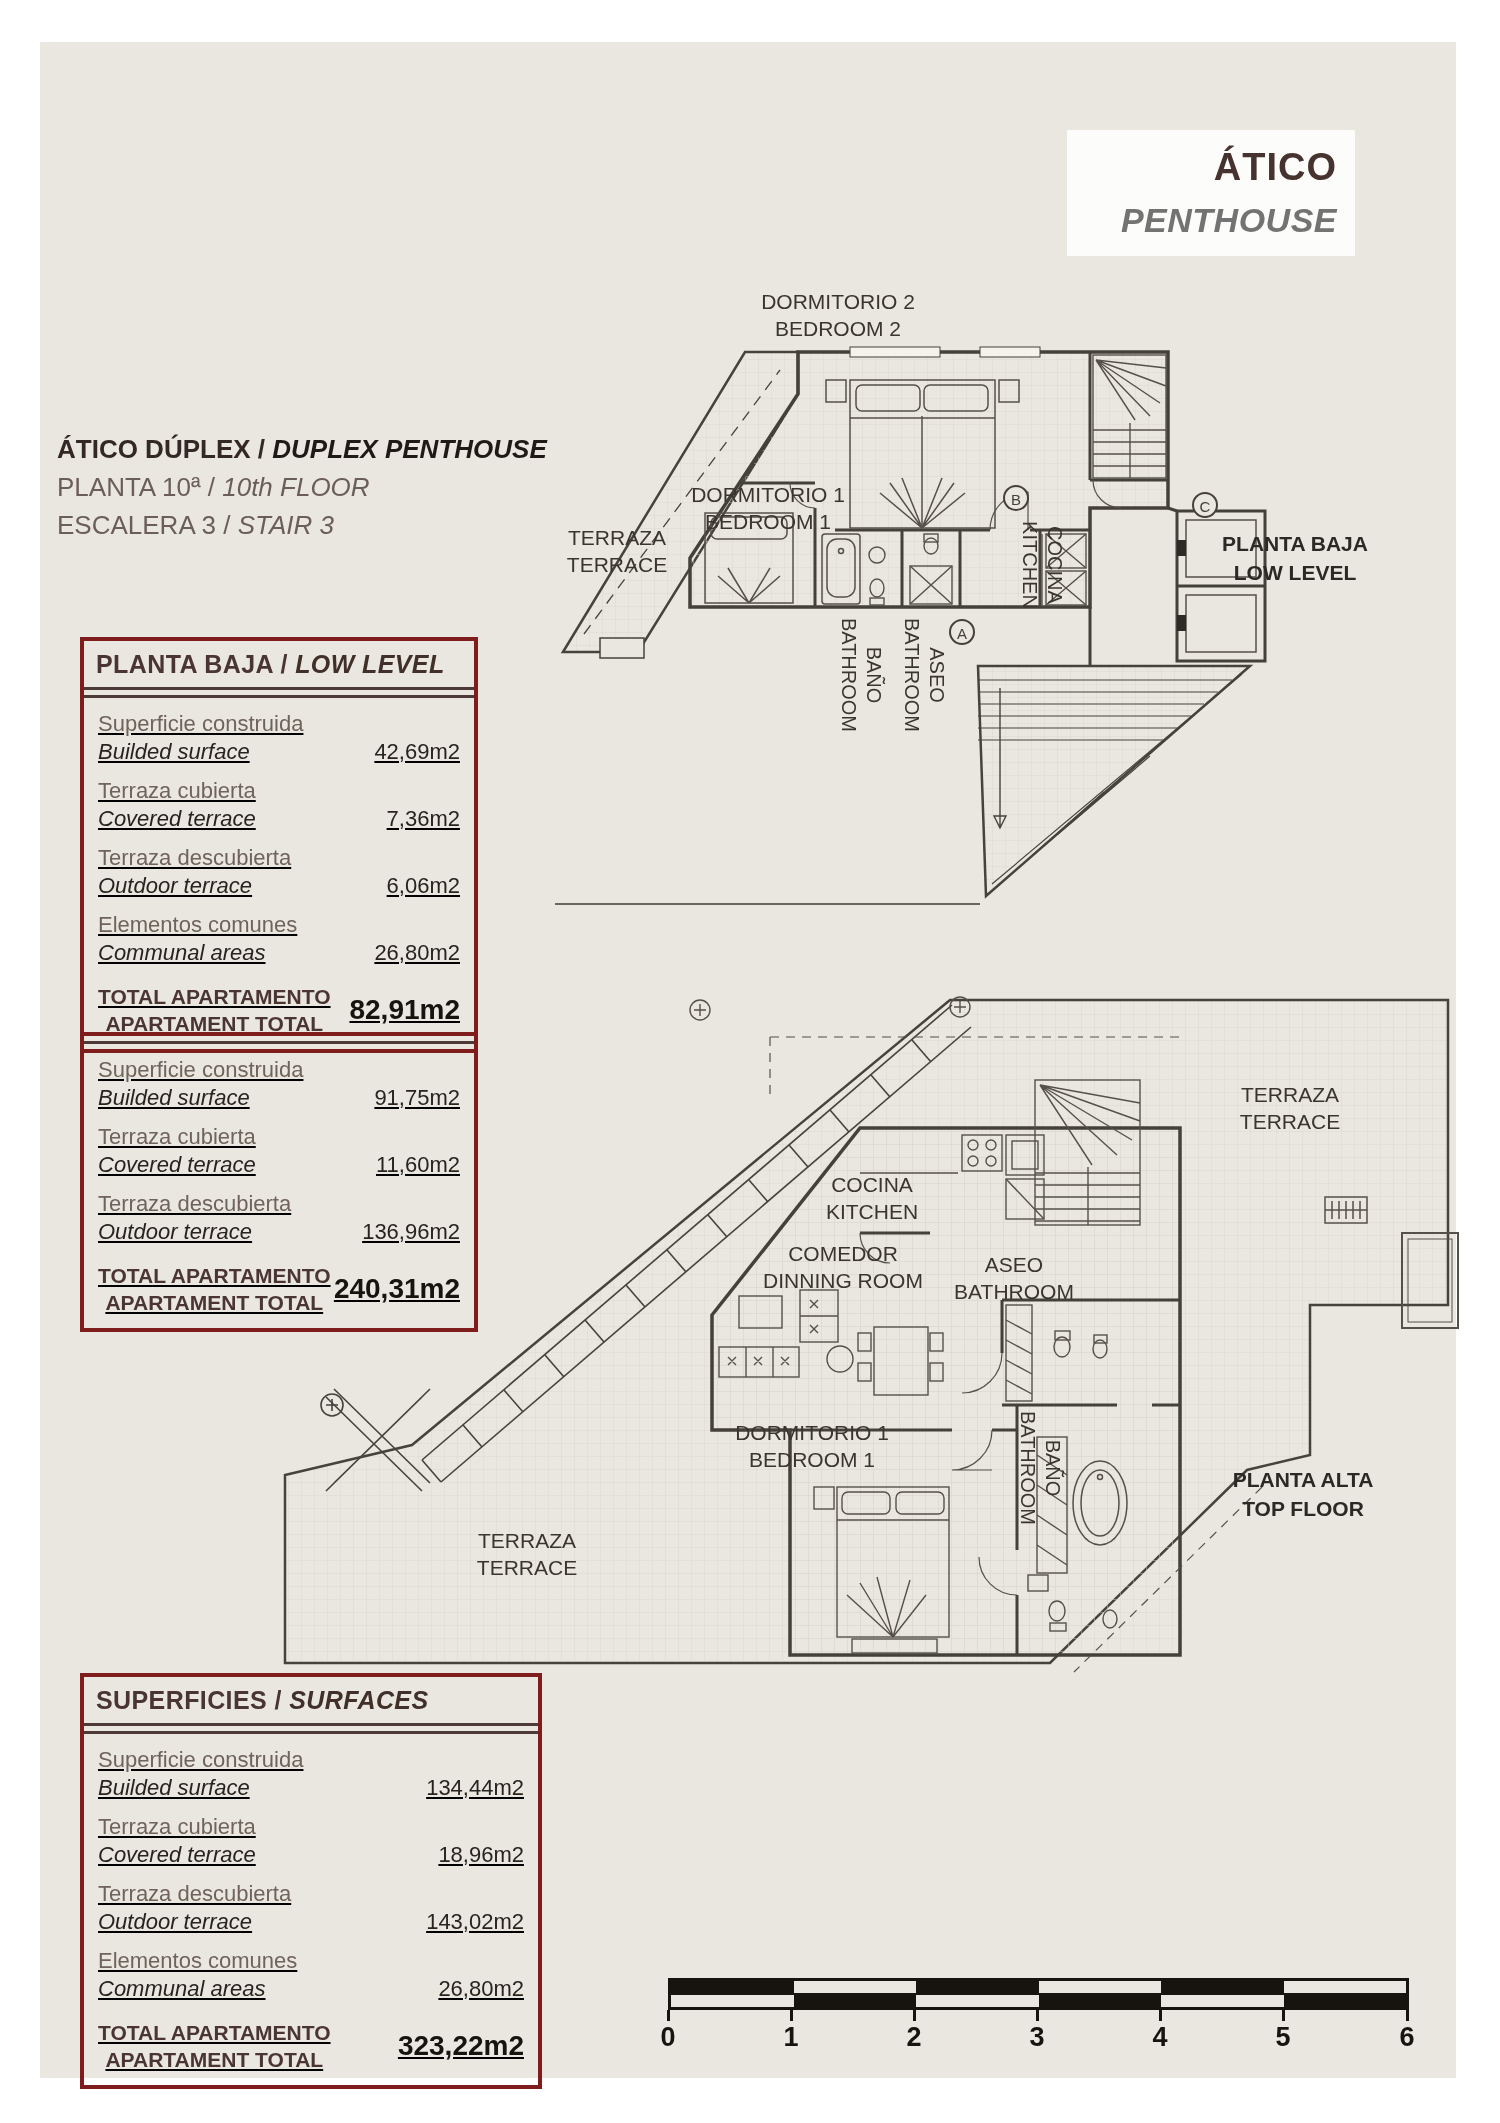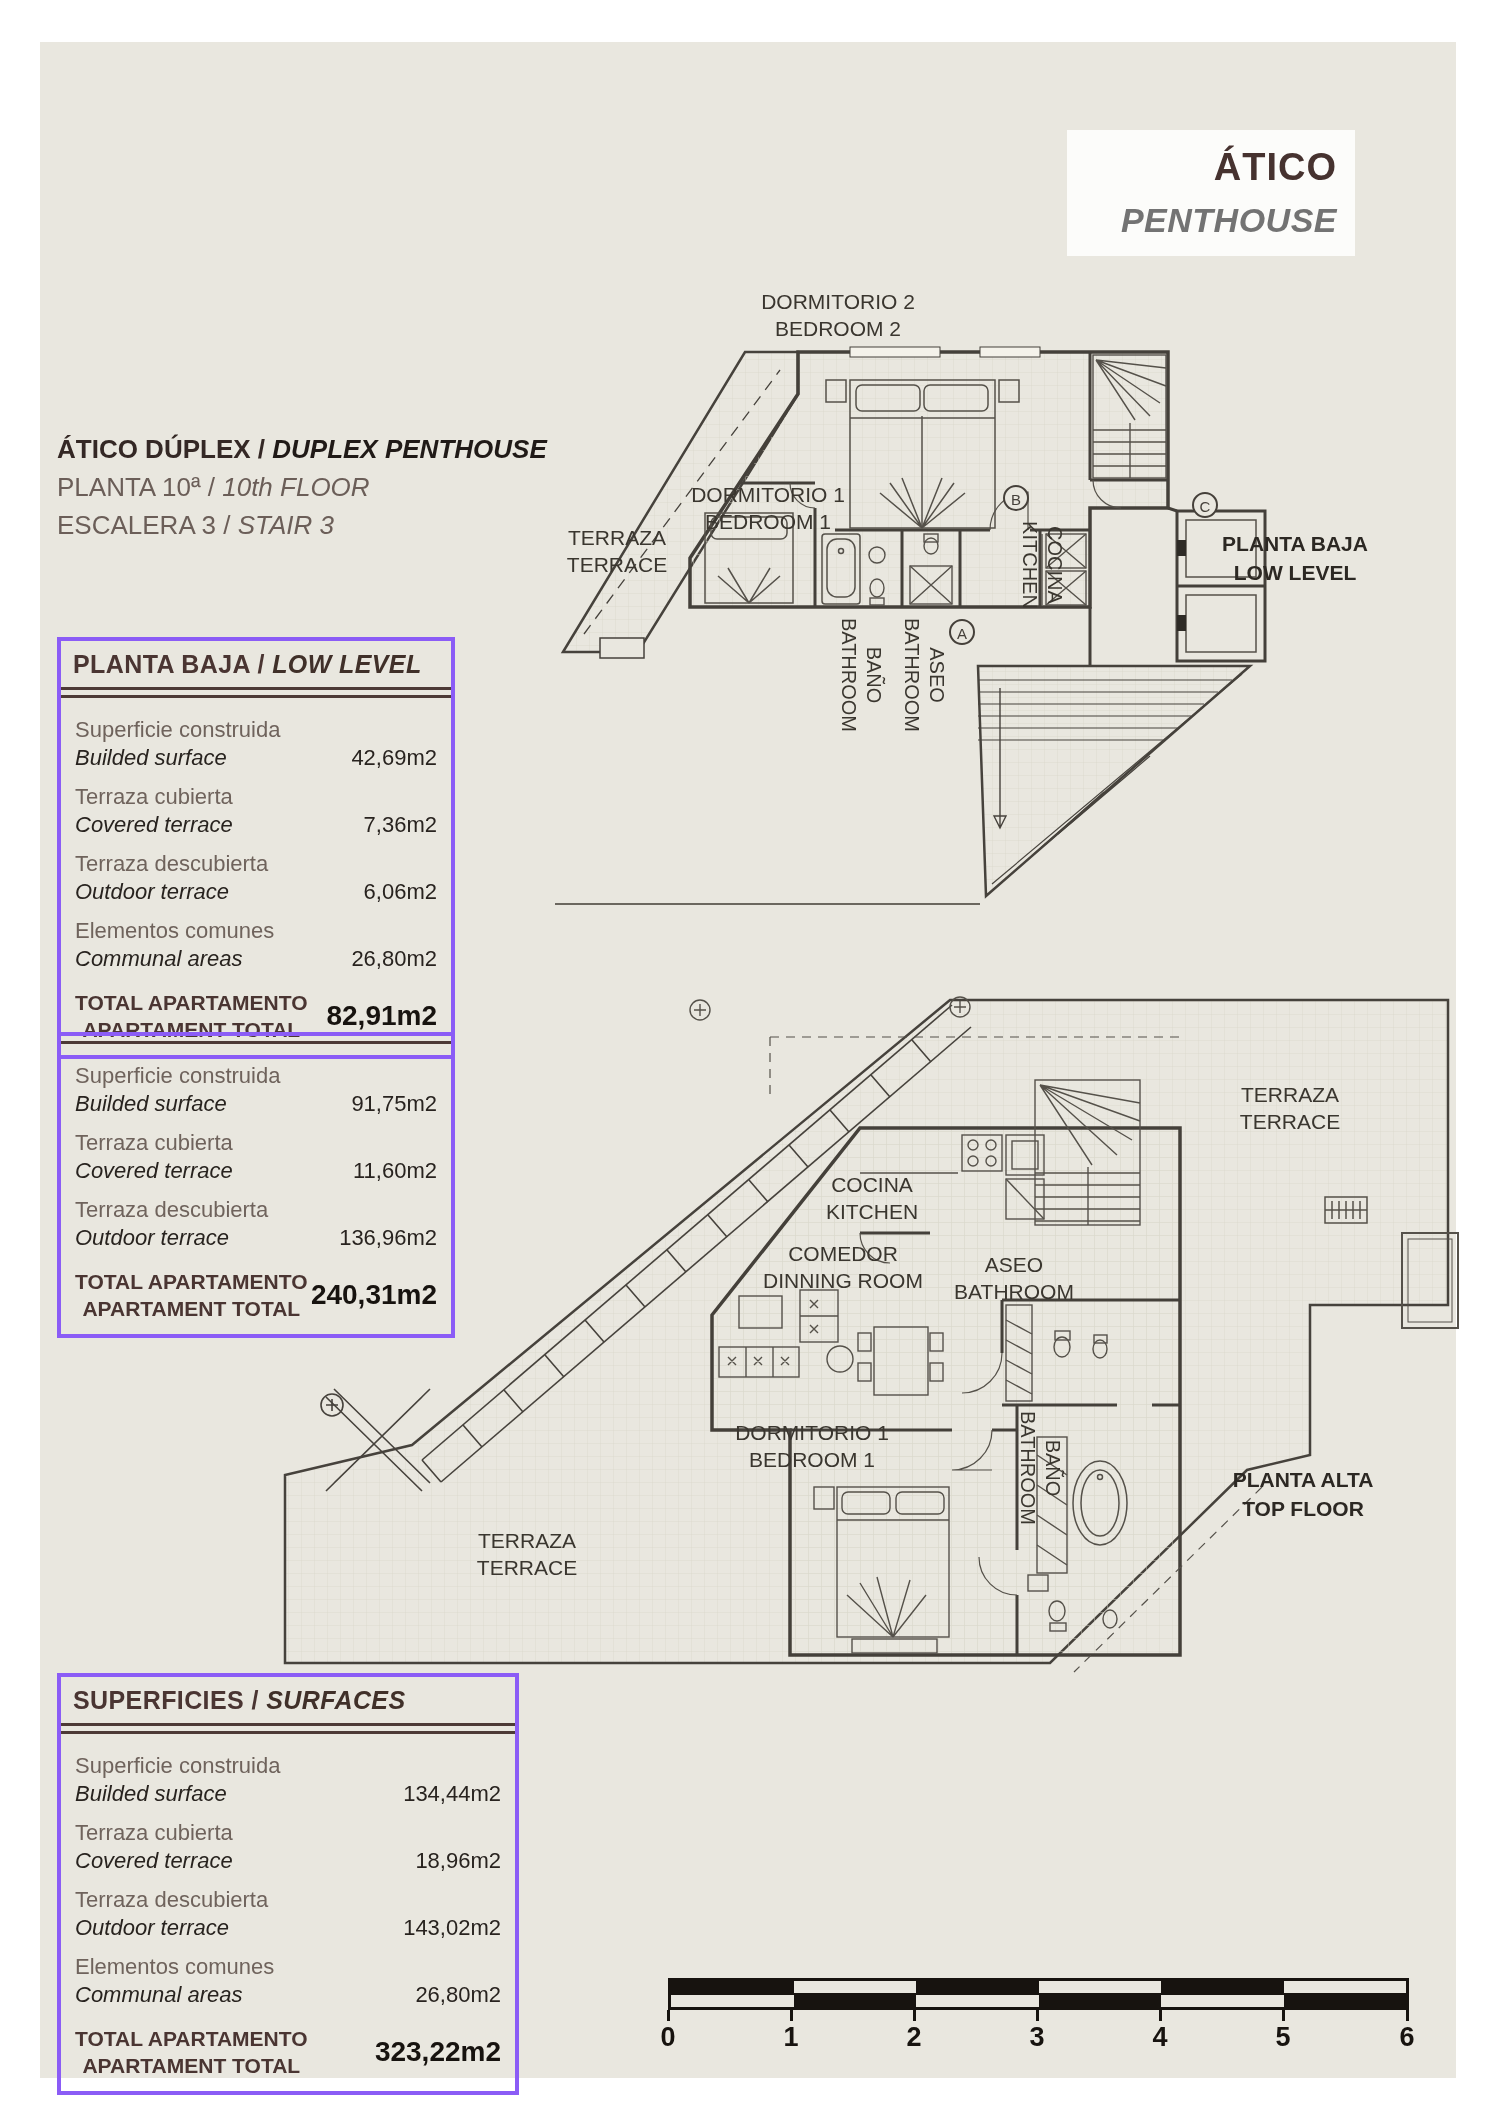--- a/index.html
+++ b/index.html
@@ -15,25 +15,25 @@
 
   
   .info{position:absolute;left:57px;top:430px;}
   .info-line{font-size:26px;line-height:38px;color:#6b5e58;}
   .info-line .i-en{font-style:italic;}
   .info-line .i-sl{white-space:pre;}
   .info-line.strong{font-weight:bold;color:#342825;}
   .info-line.strong .i-en{color:#201a17;}
 
   
-  .itable{position:absolute;border:4px solid #8b5cf6;box-sizing:border-box;}
+  .itable{position:absolute;border:4px solid #7f1d1d;box-sizing:border-box;margin-left:23px;}
   .it-hdr{padding:9px 12px 8px;border-bottom:3px solid #4d3a36;font-size:25px;font-weight:bold;color:#4a3532;letter-spacing:.4px;}
   .it-hdr .h-en{font-style:italic;color:#403029;}
   .it-gap{height:5px;border-bottom:3px solid #4d3a36;}
-  .it-body{padding:18px 14px 12px;}
+  .it-body{padding:12px 14px 12px;text-decoration:underline;}
   .it-row{margin-bottom:11px;font-size:22px;}
   .r-es{color:#6f635c;line-height:28px;}
   .r-ln2{display:flex;justify-content:space-between;line-height:28px;gap:48px;}
   .r-en{font-style:italic;color:#28231f;}
   .r-val{color:#28231f;}
   .it-total{display:flex;justify-content:space-between;align-items:center;margin-top:16px;text-align:center;}
   .t-lbls{font-weight:bold;color:#4a3532;font-size:21px;line-height:27px;}
   .t-val{font-weight:bold;color:#17130f;font-size:28px;}
 
   

